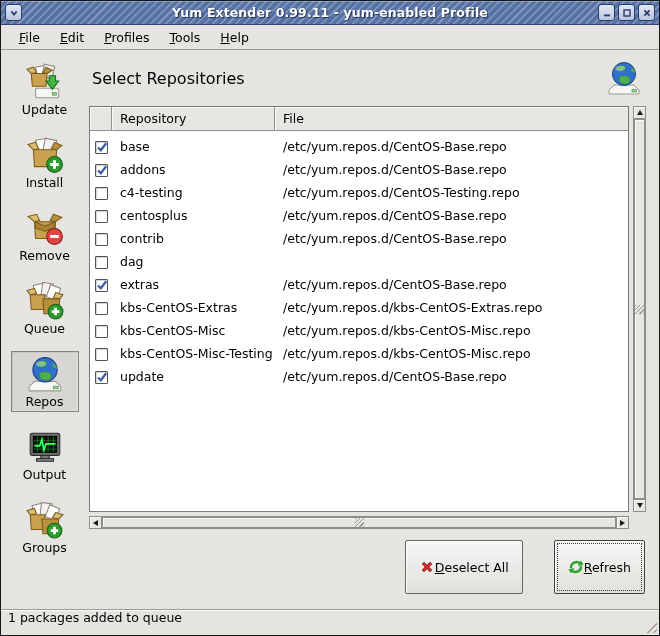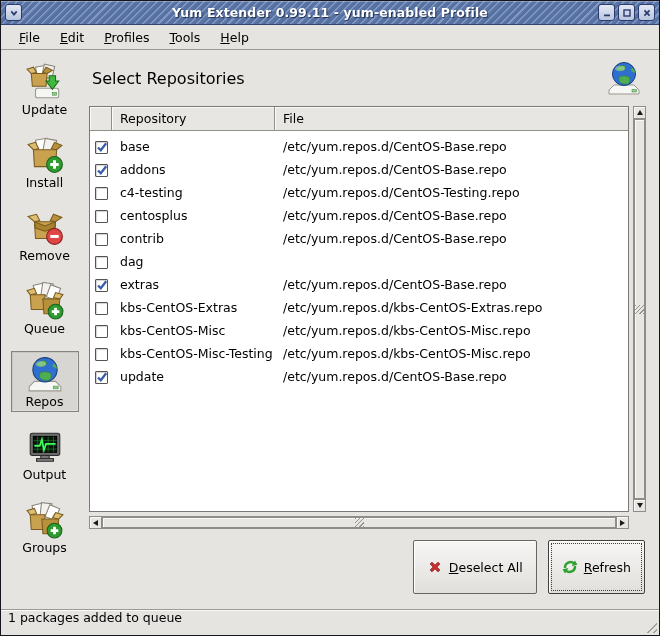--- a/index.html
+++ b/index.html
@@ -68,23 +68,23 @@
     box-shadow:inset 1px 1px 0 #fbfaf9; display:flex; align-items:center; justify-content:center; }
   .grip-v, .grip-h { width:9px; height:9px; background:repeating-linear-gradient(135deg,#97948f 0 1px,transparent 1px 3px); }
   .arr { width:0; height:0; }
   .arr.up    { border-left:3.5px solid transparent; border-right:3.5px solid transparent; border-bottom:5px solid #1a1a1a; }
   .arr.down  { border-left:3.5px solid transparent; border-right:3.5px solid transparent; border-top:5px solid #1a1a1a; }
   .arr.left  { border-top:3.5px solid transparent; border-bottom:3.5px solid transparent; border-right:5px solid #1a1a1a; }
   .arr.right { border-top:3.5px solid transparent; border-bottom:3.5px solid transparent; border-left:5px solid #1a1a1a; }
 
   
   .btn-row { flex:none; display:flex; justify-content:flex-end; gap:11px; padding:11px 1px 15px; }
-  .btn { font:inherit; display:flex; align-items:center; gap:6px; padding:18px 13px; min-height:28px;
+  .btn { font:inherit; display:flex; align-items:center; padding:18px 13px; min-height:28px;
     background:linear-gradient(#f7f6f5,#e1dfdb); border:1px solid #676560; border-radius:2px;
-    box-shadow:inset 1px 1px 0 #fff; cursor:default; }
+    box-shadow:inset 1px 1px 0 #fff; cursor:default;margin-left:20px; }
   .btn.focused { outline:1px dotted #3c3c3c; outline-offset:-4px; border-color:#403f3c;align-items:center; }
   .btn .icon { width:16px; height:16px; }
 
   
   .statusbar { flex:none; height:26px; border-top:1px solid #9c9a95; box-shadow:inset 0 1px 0 #fbfaf9;
     display:flex; align-items:flex-start; padding:0 7px; position:relative; background:#e6e4e1; }
   .resize-grip { position:absolute; right:2px; bottom:2px; width:15px; height:15px;
     background:repeating-linear-gradient(135deg,#a5a29d 0 1.5px,transparent 1.5px 4.5px);
     clip-path:polygon(100% 0,100% 100%,0 100%); }
   u { text-decoration:underline; }

